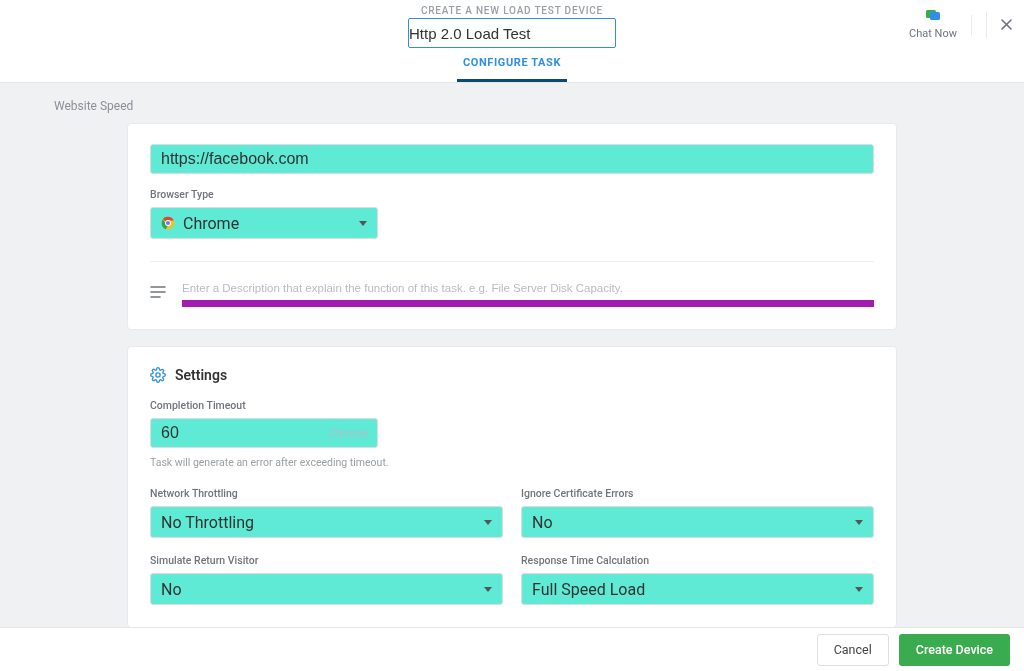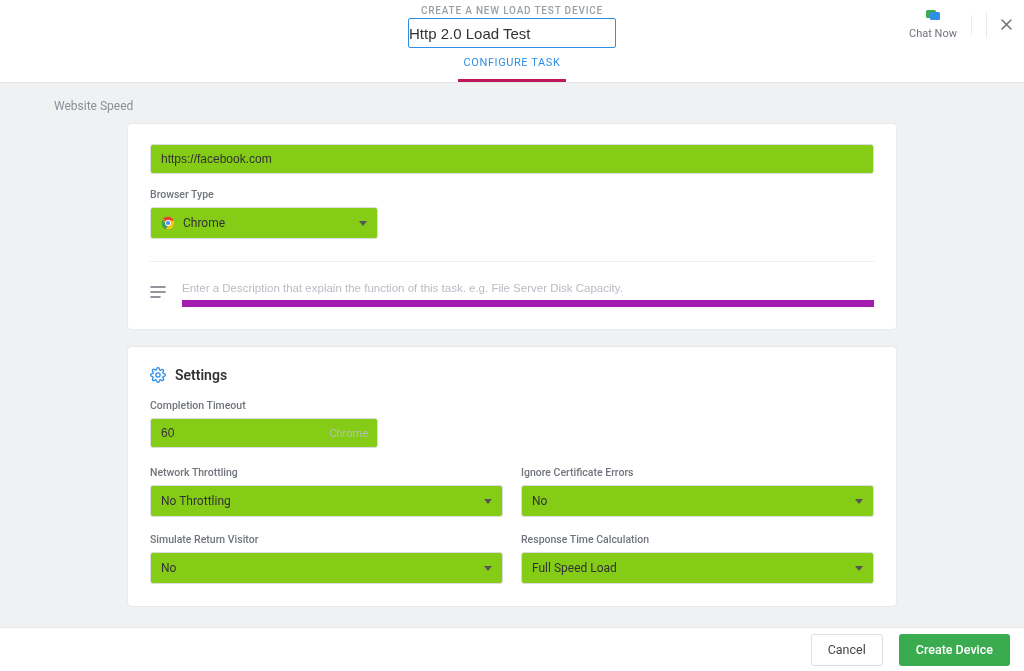--- a/index.html
+++ b/index.html
@@ -10,23 +10,23 @@
   .header-title { text-align: center; font-size: 10px; letter-spacing: 0.8px; color: #9aa0a6; padding-top: 5px; font-weight: 500; }
   .device-name-wrap { display: flex; justify-content: center; margin-top: 2px; }
   .device-name-input {
     width: 208px; height: 30px;
     border: 1px solid #2f8fe6; border-radius: 2px;
     font-size: 15px; color: #333;
     outline: none;
   }
   .tabbar { position: absolute; bottom: 0; left: 0; right: 0; display: flex; justify-content: center; }
   .tab {
-    font-size: 11px; letter-spacing: 0.6px; font-weight: 400;
+    font-size: 11px; letter-spacing: 0.6px; font-weight: 700;
     color: #2f8fe6; padding: 8px 6px 10px;
-    border-bottom: 3px solid #be185d;
+    border-bottom: 3px solid #0c4a6e;
     cursor: pointer;
   }
   .header-actions {
     position: absolute; top: 9px; right: 12px;
     display: flex; align-items: center; gap: 14px;
   }
   .chat-now { display: flex; align-items: center; gap: 5px; font-size: 11px; color: #6f7580; cursor: pointer; flex-direction: column; }
   .close-x {
     width: 26px; height: 26px; display: flex; align-items: center; justify-content: center;
     cursor: pointer; color: #6f7580; border-left: 1px solid #eaeaea; padding-left: 14px;
@@ -50,21 +50,21 @@
   }
   .section-head { display: flex; align-items: center; gap: 9px; margin-bottom: 16px; }
   .section-title { font-size: 14px; font-weight: 600; color: #333; }
 
   .field-label { font-size: 10.5px; color: #70757d; font-weight: 500; margin-bottom: 6px; }
   .help-text  { font-size: 10.5px; color: #9aa0a6; margin-top: 8px; }
 
   .text-input, .select-box {
     width: 100%;
     border: 1px solid #dbdde1; border-radius: 3px;
-    font-size: 12px; color: #333; background: #84cc16;
+    font-size: 16px; color: #333; background: #5eead4;
     outline: none;
   }
   .text-input { height: 30px; padding: 0 10px; }
   .text-input::placeholder { color: #b7bcc4; }
 
   .select-box {
     height: 32px; padding: 0 10px;
     display: flex; align-items: center; justify-content: space-between;
     cursor: pointer;
   }
@@ -89,21 +89,21 @@
   .timeout-wrap { width: 228px; position: relative; }
   .timeout-suffix {
     position: absolute; right: 10px; top: 0; height: 30px;
     display: flex; align-items: center; font-size: 11px; color: #b7bcc4;
   }
 
   
   .footer {
     height: 44px; border-top: 1px solid #e5e5e5; background: #fff;
     display: flex; align-items: center; justify-content: flex-end;
-    gap: 16px; padding: 0 14px;
+    gap: 10px; padding: 0 14px;
   }
   .btn {
     height: 32px; padding: 0 16px; border-radius: 3px;
     font-size: 12.5px; cursor: pointer; display: flex; align-items: center;
     border: 1px solid transparent;
   }
   .btn-secondary { background: #fff; border-color: #dcdfe4; color: #444; }
   .btn-primary   { background: #3bab4f; color: #fff; font-weight: 500; }
 
   
@@ -194,20 +194,21 @@
         </svg>
       </span>
       <div class="section-title">Settings</div>
     </div>
 
     <div class="field-label">Completion Timeout</div>
     <div class="timeout-wrap">
       <input class="text-input" type="text" value="60" style="">
       <span class="timeout-suffix">Chrome</span>
     </div>
+    <div class="help-text">Task will generate an error after exceeding timeout.</div>
 
     <div class="group-2col" style="margin-top:18px">
       <div class="col">
         <div class="field-label">Network Throttling</div>
         <div class="select-box">
           <span class="value">No Throttling</span>
           <span class="caret"></span>
         </div>
       </div>
       <div class="col">

